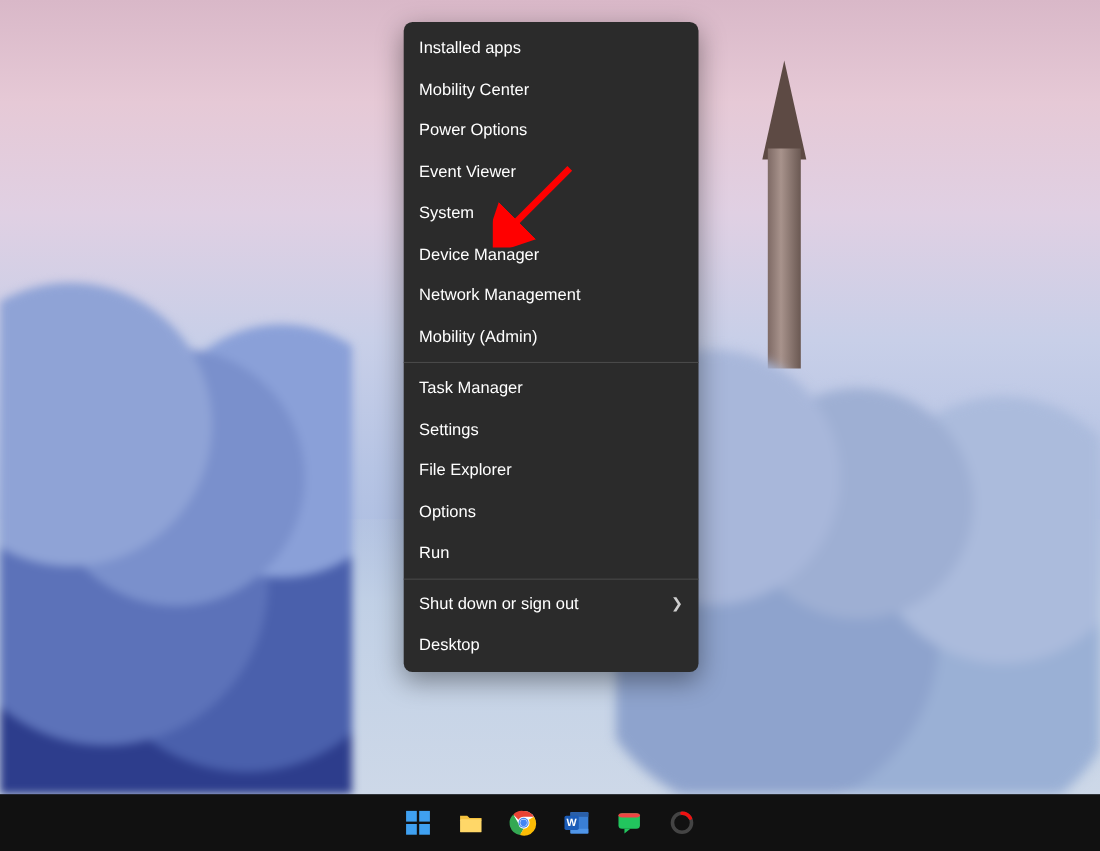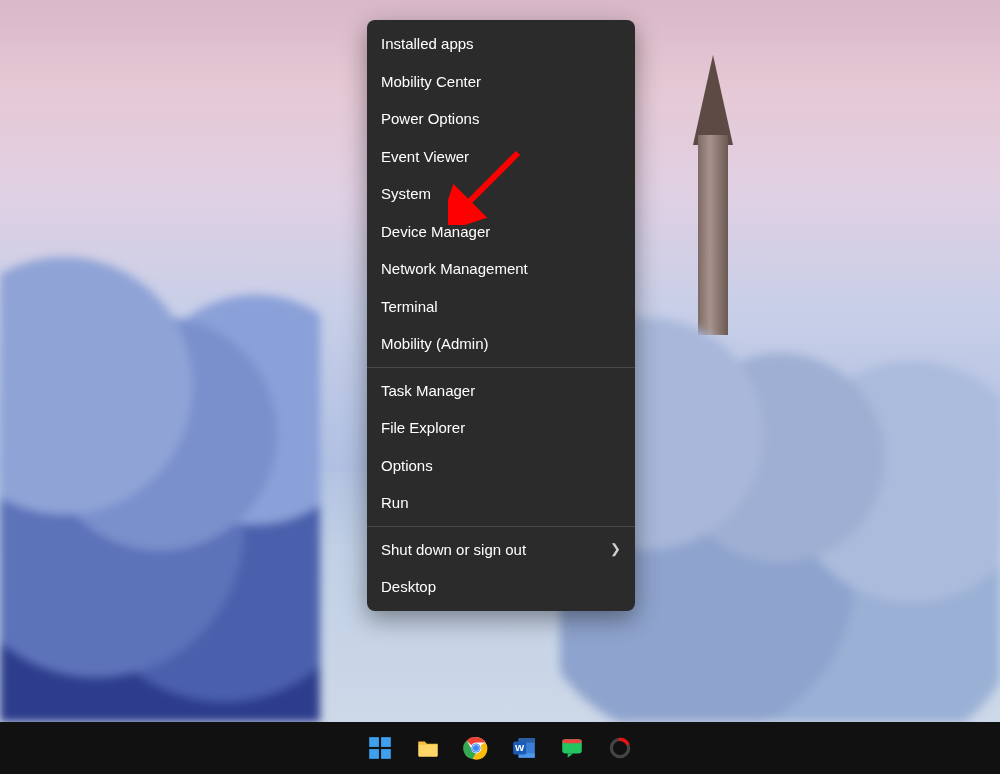--- a/index.html
+++ b/index.html
@@ -180,30 +180,30 @@
   <div class="menu-item">
       <span>System</span>
     </div>
   <div class="menu-item">
       <span>Device Manager</span>
     </div>
   <div class="menu-item">
       <span>Network Management</span>
     </div>
   <div class="menu-item">
-      <span>Terminal</span>
-    </div>
-  <div class="menu-item">
       <span>Mobility (Admin)</span>
     </div>
 
   <div class="menu-separator"></div>
 
   <div class="menu-item">
       <span>Task Manager</span>
+    </div>
+  <div class="menu-item">
+      <span>Settings</span>
     </div>
   <div class="menu-item">
       <span>File Explorer</span>
     </div>
   <div class="menu-item">
       <span>Options</span>
     </div>
   <div class="menu-item">
       <span>Run</span>
     </div>

